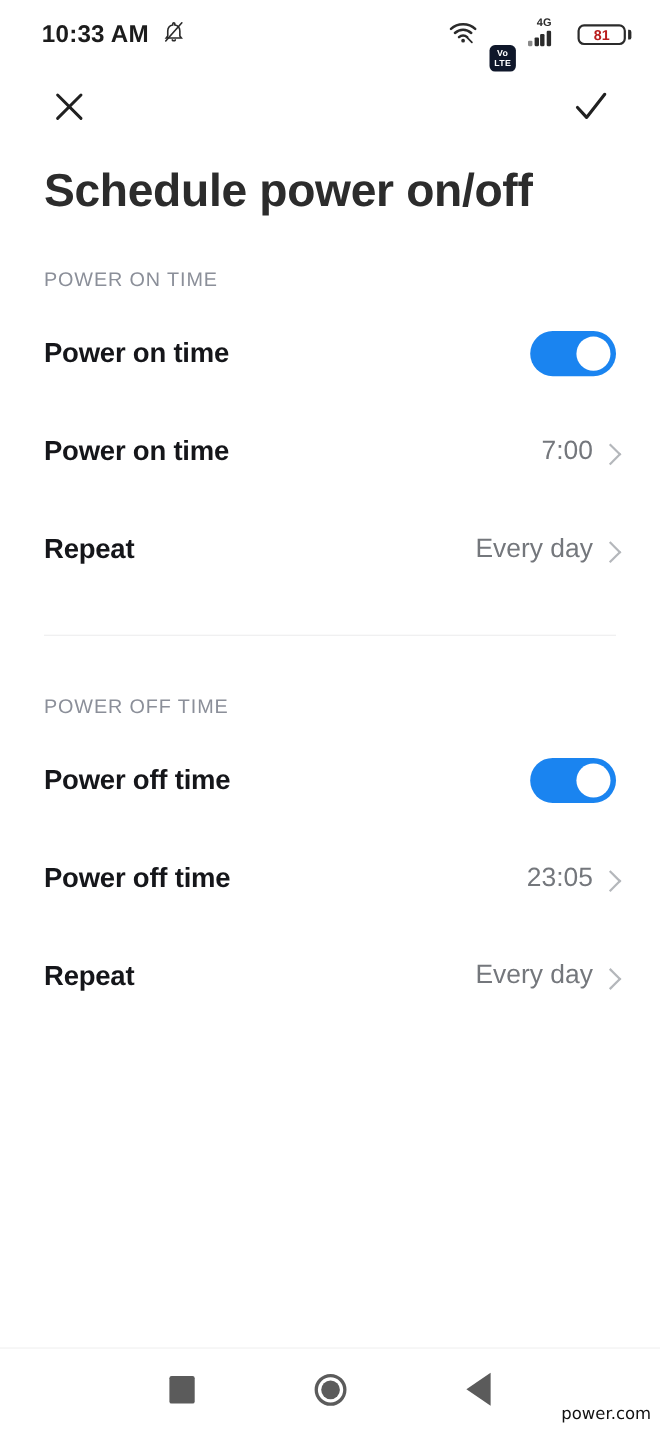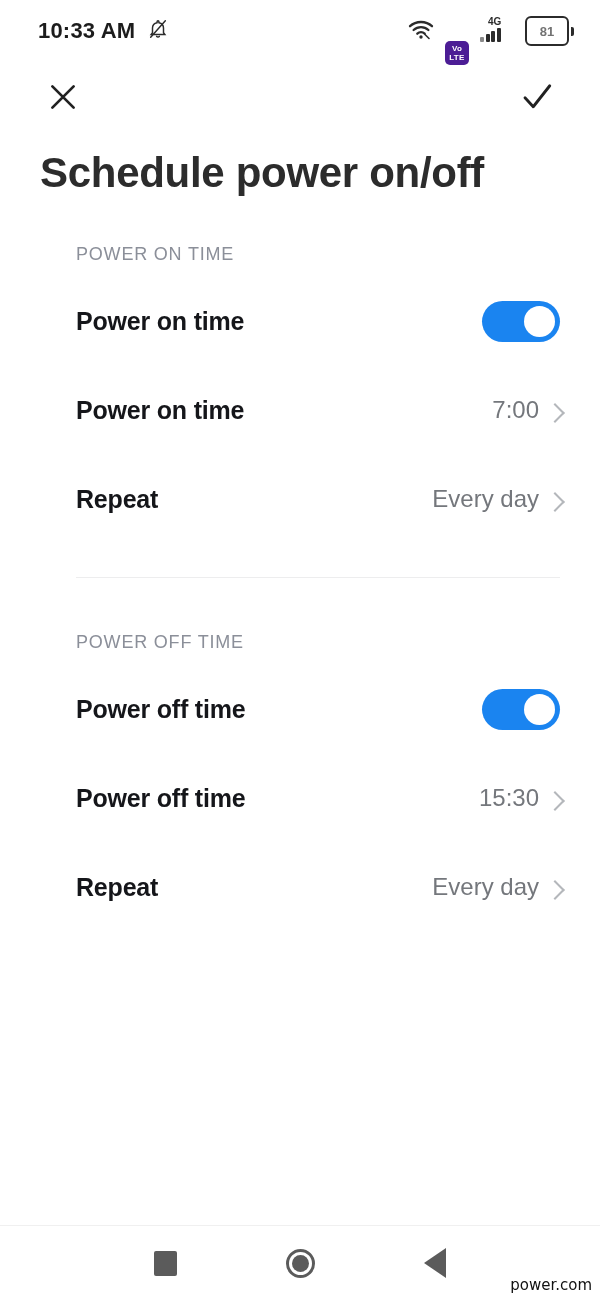--- a/index.html
+++ b/index.html
@@ -39,21 +39,21 @@
     color: #1c1c1c;
     letter-spacing: .2px;
   }
   .status-right {
     display: flex;
     align-items: center;
     gap: 11px;
   }
   .volte-badge {
     width: 24px; height: 24px;
-    background: #4c1d95;
+    background: #0f172a;
     border-radius: 5px;
     color: #ffffff;
     font-size: 8px;
     font-weight: bold;
     line-height: 9px;
     display: flex;
     flex-direction: column;
     align-items: center;
     justify-content: center;
     letter-spacing: .3px;
@@ -70,25 +70,25 @@
   }
   .sig-bars i { display: block; width: 4px; background: #2b2b2b; border-radius: 1px; }
   .sig-bars i:nth-child(1) { height: 5px; background: #8a8a8a; }
   .sig-bars i:nth-child(2) { height: 8px; }
   .sig-bars i:nth-child(3) { height: 11px; }
   .sig-bars i:nth-child(4) { height: 14px; }
   .battery {
     display: flex; align-items: center;
   }
   .battery-body {
-    width: 44px; height: 30px;
+    width: 44px; height: 19px;
     border: 2px solid #2b2b2b;
     border-radius: 6px;
     display: flex; align-items: center; justify-content: center;
-    font-size: 13px; font-weight: bold; color: #737373;
+    font-size: 13px; font-weight: bold; color: #b91c1c;
   }
   .battery-cap {
     width: 3px; height: 9px; background: #2b2b2b;
     border-radius: 0 2px 2px 0; margin-left: 2px;
   }
 
   
   .actionbar {
     height: 74px;
     display: flex;
@@ -107,21 +107,21 @@
   .page-title {
     font-size: 42px;
     font-weight: 700;
     line-height: 58px;
     color: #2c2c2c;
     padding: 8px 40px 0 40px;
     letter-spacing: -0.3px;
   }
 
   
-  .content { flex: 1 1 auto; padding-top: 42px; margin-left: 36px; }
+  .content { flex: 1 1 auto; padding-top: 42px; }
   .section-header {
     font-size: 18px;
     color: #8b8f99;
     letter-spacing: 0.8px;
     padding: 0 40px;
     margin-bottom: 26px;
   }
   .row {
     display: flex;
     align-items: center;
@@ -333,21 +333,21 @@
         <div class="row-right">
           <div class="toggle on" style="background:#1a84f0">
             <span class="knob"></span>
           </div>
         </div>
       </div>
 
       <div class="row">
         <span class="row-label">Power off time</span>
         <div class="row-right">
-          <span class="row-value">15:30</span>
+          <span class="row-value">23:05</span>
           <span class="chevron"></span>
         </div>
       </div>
 
       <div class="row">
         <span class="row-label">Repeat</span>
         <div class="row-right">
           <span class="row-value">Every day</span>
           <span class="chevron"></span>
         </div>

